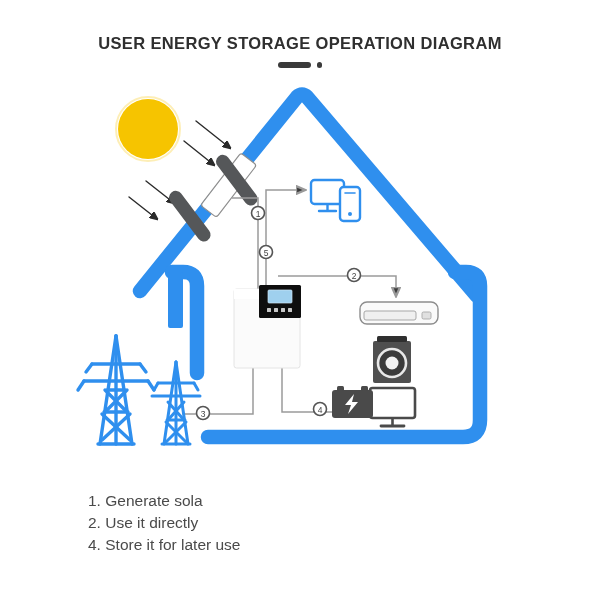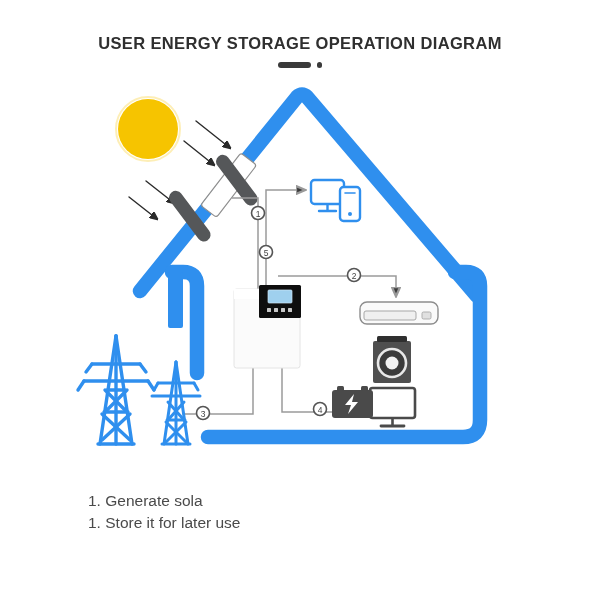--- a/index.html
+++ b/index.html
@@ -267,16 +267,17 @@
       <g>
         <circle cx="320" cy="409" r="6.5" fill="#ffffff" stroke="#555555" stroke-width="1.6"></circle>
         <text x="320" y="412.6" text-anchor="middle" font-size="8.5" font-family="Liberation Sans, sans-serif" fill="#444444">4</text>
       </g>
     </g>
 
   </svg>
 
   <div class="legend">
     <div class="legend-item">1. Generate sola</div>
-    <div class="legend-item">1. Store it for later use</div>
+    <div class="legend-item">2. Use it directly</div>
+    <div class="legend-item">4. Store it for later use</div>
   </div>
 
 </div>
 
 </body></html>

